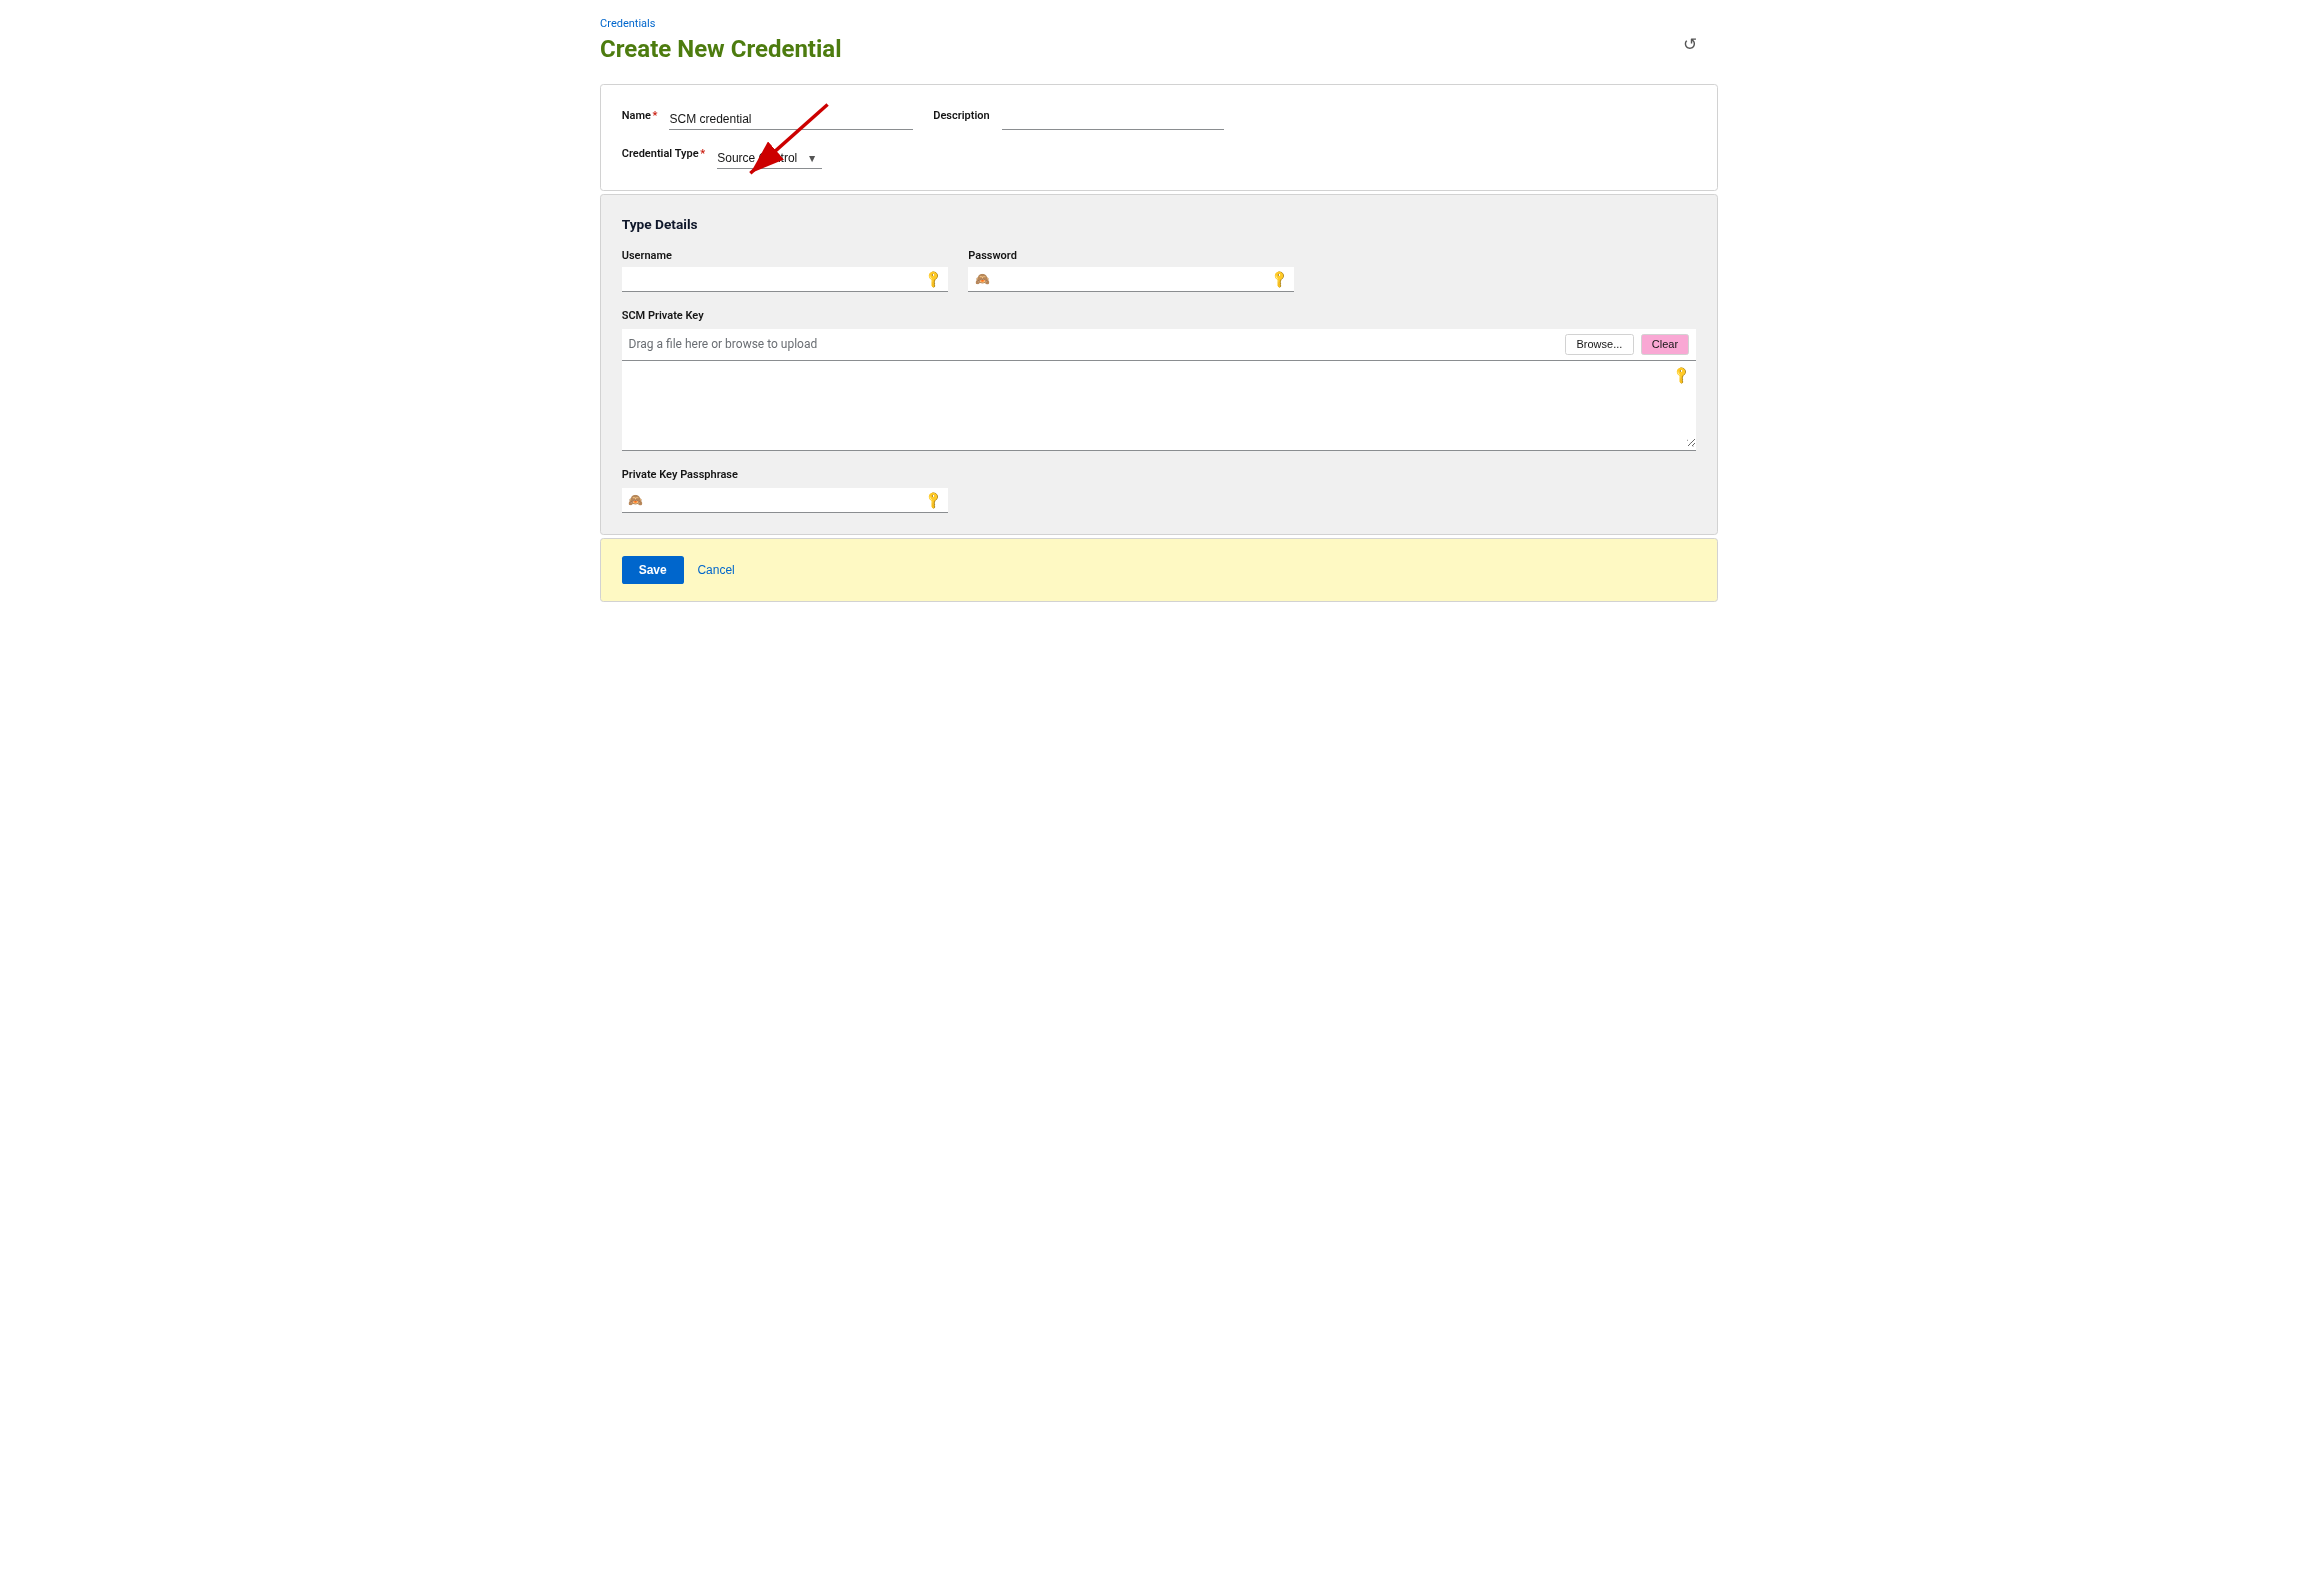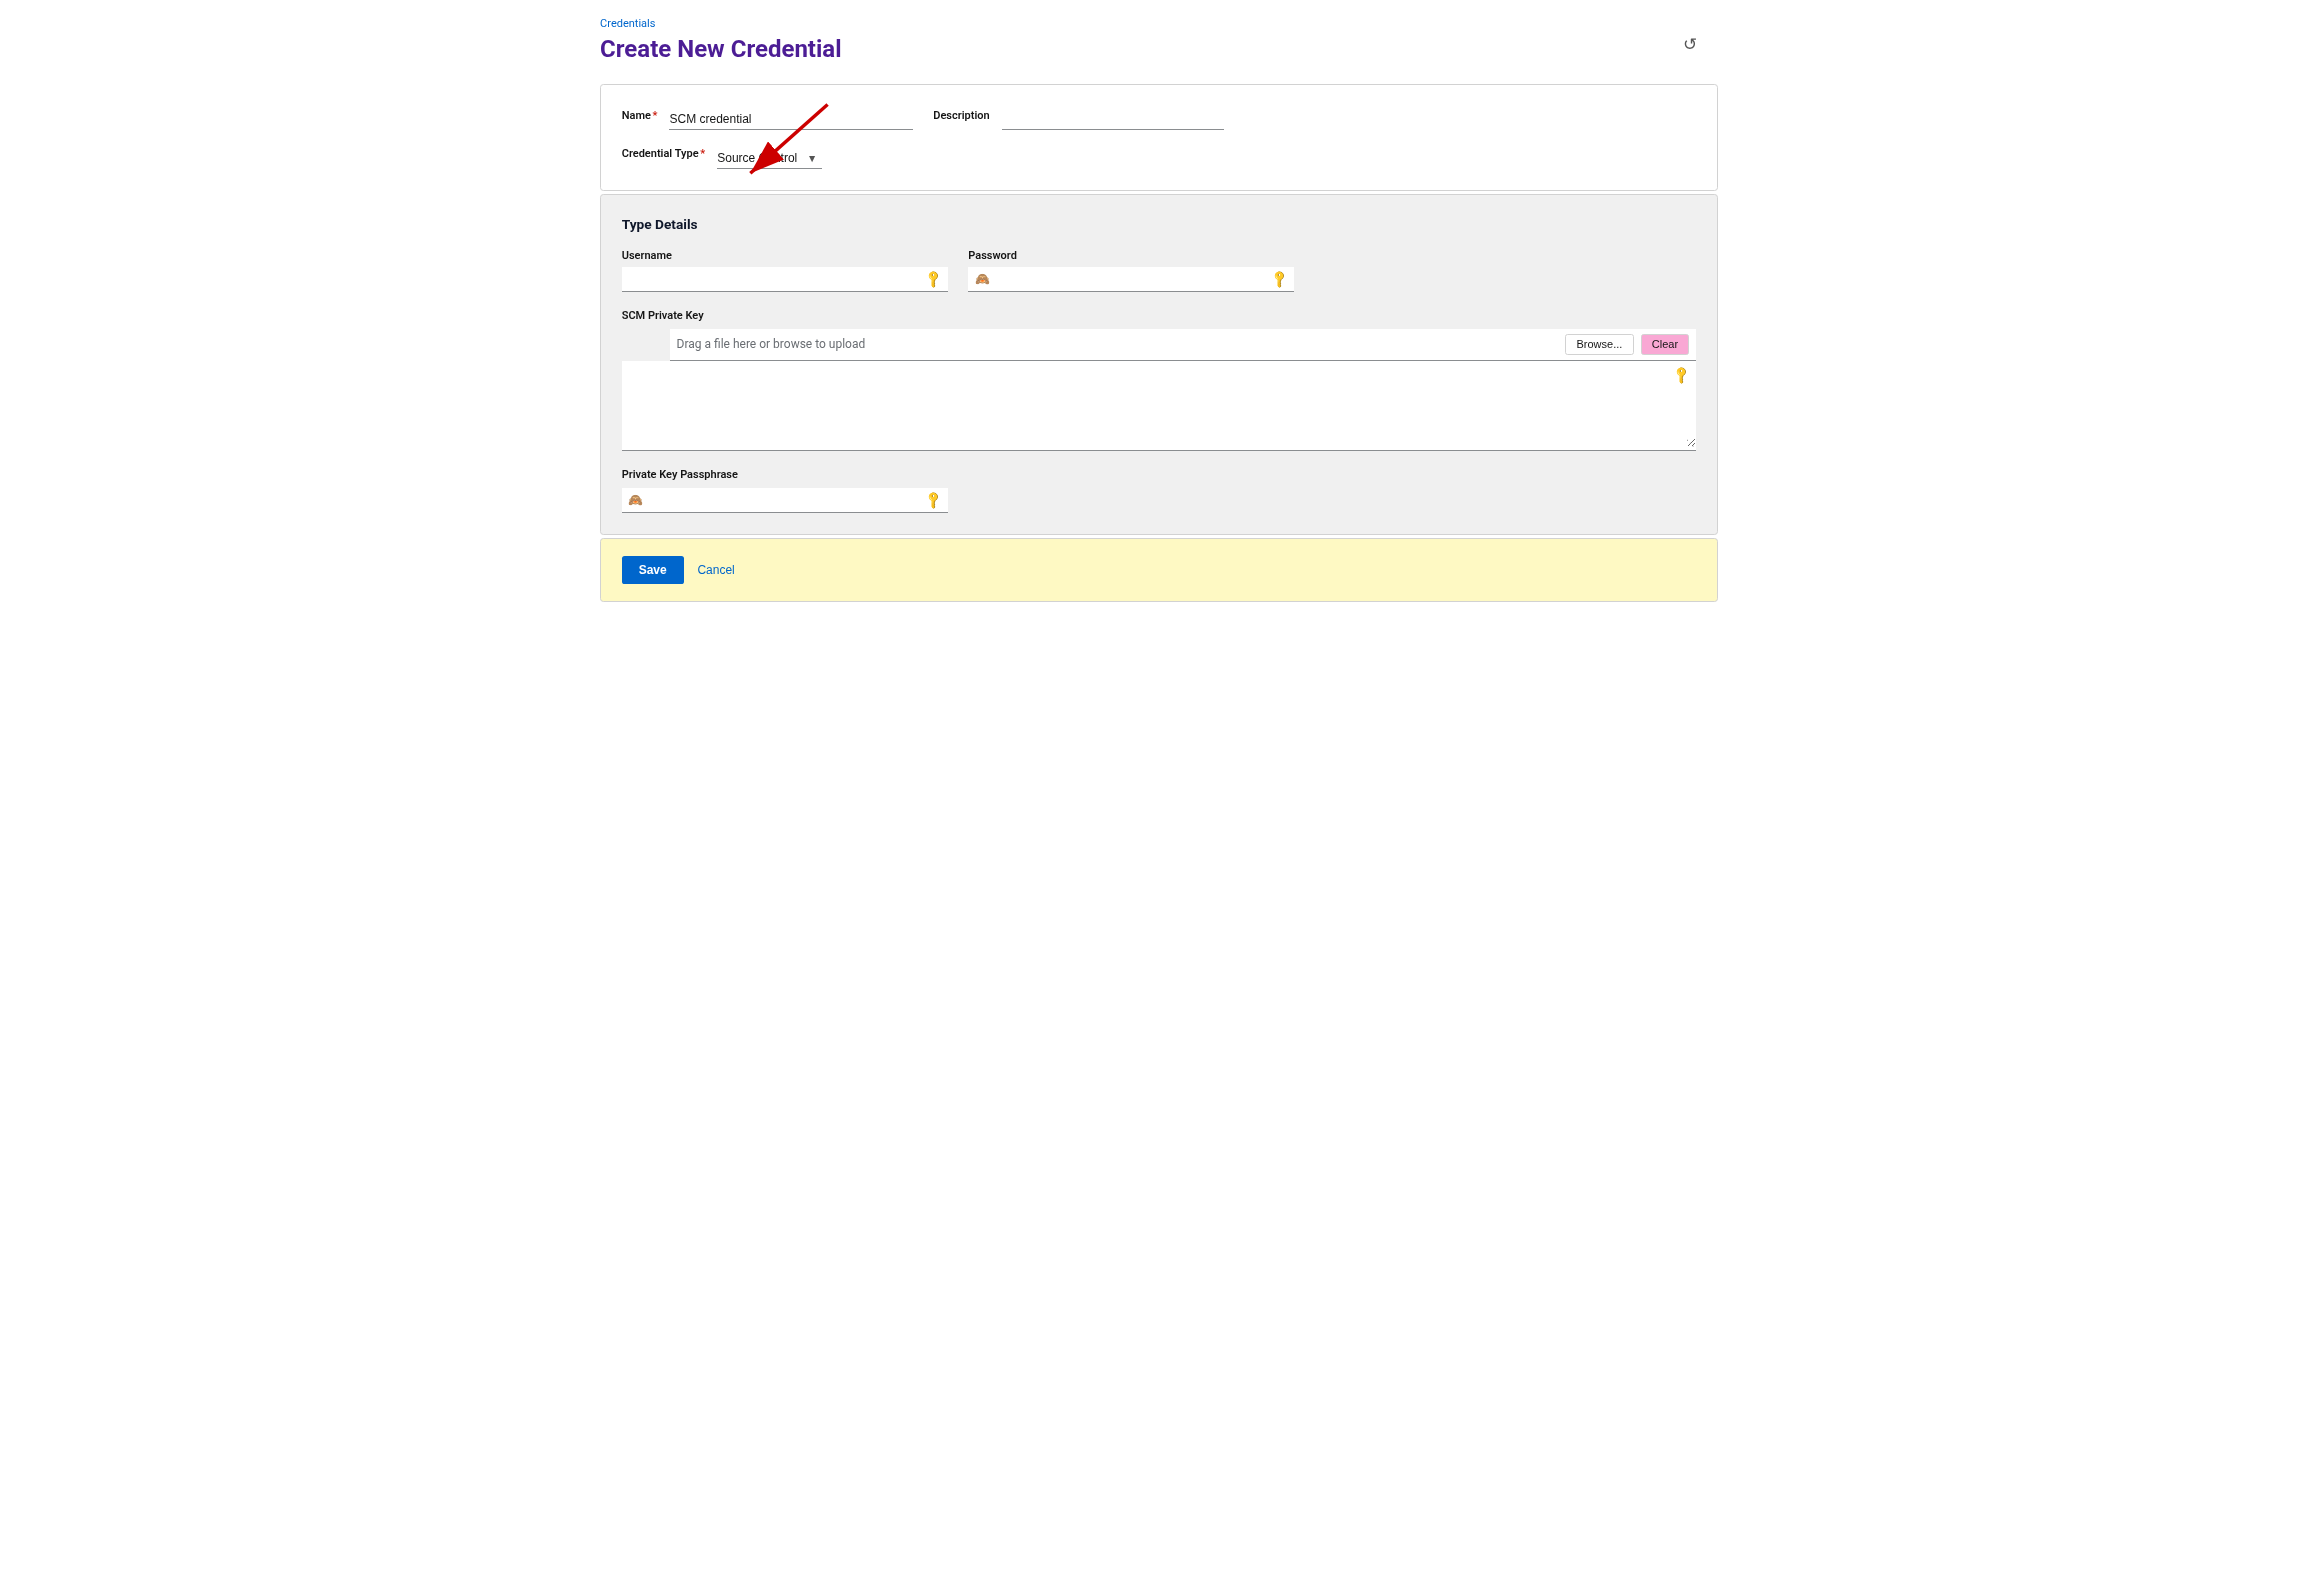--- a/index.html
+++ b/index.html
@@ -19,21 +19,21 @@
     .breadcrumb {
       color: #0066cc;
       font-size: 11px;
       margin-bottom: 5.1px;
       cursor: pointer;
     }
 
     .page-title {
       font-size: 24px;
       font-weight: 700;
-      color: #4c1d95;
+      color: #4d7c0f;
       margin-bottom: 20.6px;
     }
 
     .history-icon-btn {
       position: absolute;
       top: 17px;
       right: 20.6px;
       background: none;
       border: none;
       cursor: pointer;
@@ -223,21 +223,20 @@
       margin-bottom: 6.9px;
     }
 
     .file-drop-area {
       display: flex;
       align-items: center;
       background: #fff;
       border-bottom: 0.9px solid #8a8d90;
       padding: 5.1px 6.9px;
       margin-bottom: 0;
-      margin-left: 48px;
     }
 
     .file-drop-placeholder {
       flex: 1;
       font-size: 12px;
       color: #6a6e73;
     }
 
     .browse-btn {
       background: #fff;

